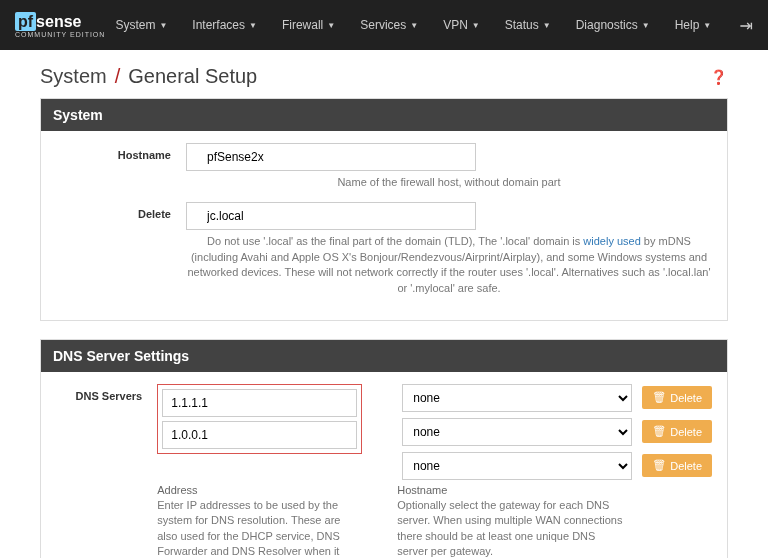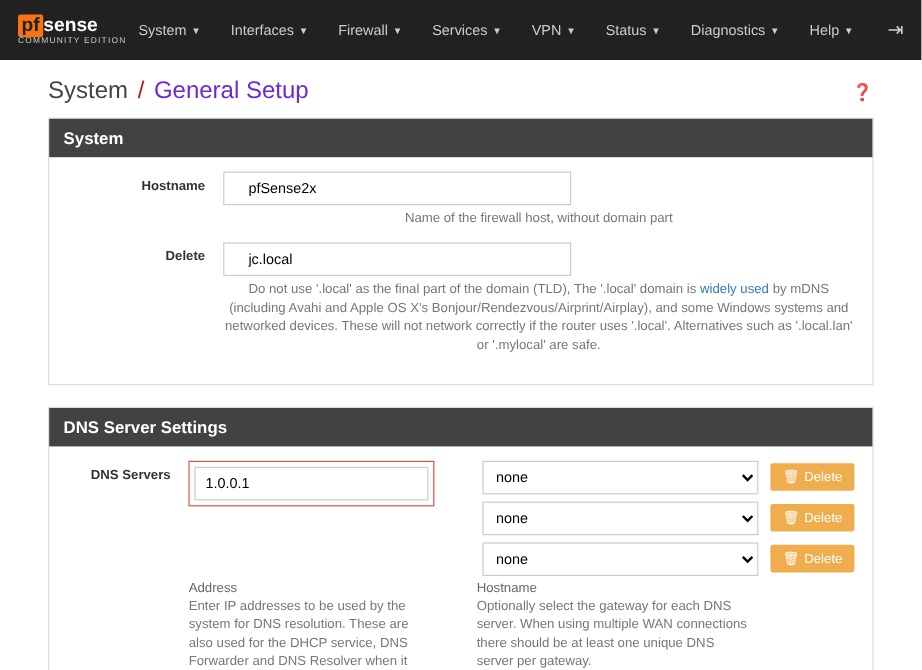--- a/index.html
+++ b/index.html
@@ -7,21 +7,21 @@
 .navbar { background: #212121; height: 50px; display: flex; align-items: center; padding: 0 15px; }
 .logo { color: #fff; font-weight: bold; font-size: 16px; margin-right: 20px; }
 .logo-sub { font-size: 7px; color: #ccc; letter-spacing: 1px; }
 .nav-items { display: flex; gap: 5px; flex: 1; }
 .nav-item { color: #ccc; padding: 8px 10px; font-size: 12px; cursor: pointer; display: flex; align-items: center; gap: 4px; }
 .caret { font-size: 8px; }
 .logout { color: #ccc; font-size: 16px; cursor: pointer; }
 .container { padding: 15px 40px; }
 .breadcrumb { display: flex; align-items: center; gap: 8px; font-size: 20px; color: #444; margin-bottom: 10px; }
 .breadcrumb .sep { color: #b22222; }
-.breadcrumb .active { color: #6d28d9; }
+.breadcrumb .active { color: #404040; }
 .help-icon { margin-left: auto; color: #d9534f; font-size: 14px; cursor: pointer; }
 .panel { border: 1px solid #ddd; margin-bottom: 18px; }
 .panel-heading { background: #424242; color: #fff; padding: 8px 12px; font-size: 14px; font-weight: bold; }
 .panel-body { padding: 12px 15px; }
 .form-row { display: flex; margin-bottom: 12px; }
 .form-label { width: 130px; text-align: right; padding-right: 15px; padding-top: 6px; font-weight: bold; font-size: 11px; color: #333; }
 .form-label.underline { }
 .form-content { flex: 1; }
 .form-control { width: 290px; padding: 5px 20px; border: 1px solid #ccc; font-size: 12px; height: 28px; }
 .form-select { width: 230px; padding: 4px 6px; border: 1px solid #ccc; font-size: 12px; height: 28px; background: #fff; }
@@ -36,21 +36,21 @@
 .dns-columns { display: flex; gap: 40px; margin-top: 4px; }
 .dns-col { width: 200px; }
 .dns-col-label { font-size: 11px; color: #666; margin-bottom: 2px; }
 .dns-col-help { font-size: 11px; color: #777; line-height: 1.4; }
 </style>
 </head>
 <body>
 
 <div class="navbar">
   <div>
-    <div class="logo"><span style="background:#f97316;color:#212121;padding:1px 3px;border-radius:2px;">pf</span>sense</div>
+    <div class="logo"><span style="background:#7dd3fc;color:#212121;padding:1px 3px;border-radius:2px;">pf</span>sense</div>
     <div class="logo-sub">COMMUNITY EDITION</div>
   </div>
   <div class="nav-items">
     <div class="nav-item">
         <span>System</span>
         <span class="caret">▼</span>
       </div>
     <div class="nav-item">
         <span>Interfaces</span>
         <span class="caret">▼</span>
@@ -114,20 +114,21 @@
   </div>
 
   <div class="panel">
     <div class="panel-heading">DNS Server Settings</div>
     <div class="panel-body">
       <div class="form-row">
         <div class="form-label">DNS Servers</div>
         <div class="form-content">
           <div style="display:flex; gap:40px; align-items:flex-start;">
             <div class="dns-group-highlight">
+              <input class="dns-input" value="1.1.1.1" style="">
               <input class="dns-input" value="1.0.0.1" style="">
             </div>
             <div style="display:flex; flex-direction:column; gap:6px;align-items:flex-end;">
               <div style="display:flex; gap:10px; align-items:center;">
                 <select class="form-select"><option>none</option></select>
                 <button class="btn btn-warning">
                     <span class="icon-small">🗑</span>
                     <span>Delete</span>
                   </button>
               </div>

